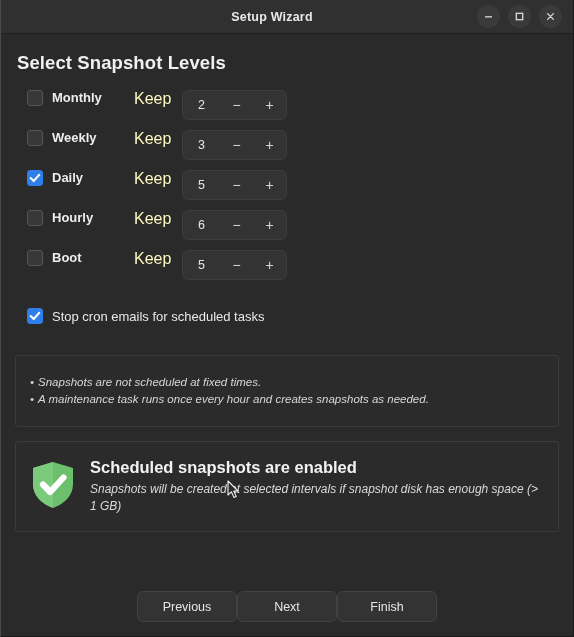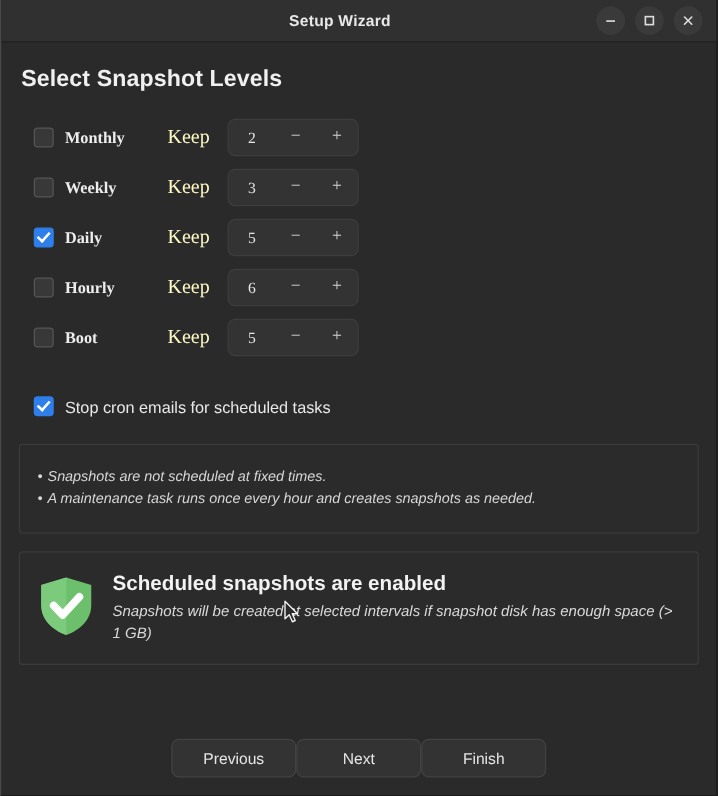--- a/index.html
+++ b/index.html
@@ -48,21 +48,21 @@
     display: flex; flex-direction: column;
   }
   .page-title {
     font-size: 18.5px; font-weight: bold; color: #f0f0f0;
     letter-spacing: .1px;
     margin: 6px 0 16px 2px;
   }
   
   .levels { display: flex; flex-direction: column; }
   .level-row {
-    height: 40px; display: flex; align-items: center; font-family: Liberation Serif, serif;
+    height: 40px; display: flex; align-items: flex-start;
   }
   .chk {
     width: 16px; height: 16px; border-radius: 3px;
     background: #383838; border: 1px solid #555;
     flex: 0 0 16px; margin-left: 12px;
     display: flex; align-items: center; justify-content: center;
     cursor: pointer;
   }
   .chk.on { background: #2f7fea; border-color: #2f7fea; }
   .chk.on::after {
@@ -87,21 +87,21 @@
   .spin-val {
     flex: 1; text-align: center; font-size: 12.5px; color: #e6e6e6;
   }
   .spin-btn {
     width: 33px; height: 100%;
     display: flex; align-items: center; justify-content: center;
     color: #d5d5d5; font-size: 14px; cursor: pointer;
   }
   
   .cron-row {
-    display: flex; align-items: flex-end;
+    display: flex; align-items: center;
     height: 34px; margin-top: 9px; margin-left: 12px;
   }
   .cron-row .chk { margin-left: 0; }
   .cron-label {
     font-size: 13px; color: #e8e8e8; margin-left: 9px;
   }
   
   .info-box {
     margin-top: 22px;
     border: 1px solid #3b3b3b;

